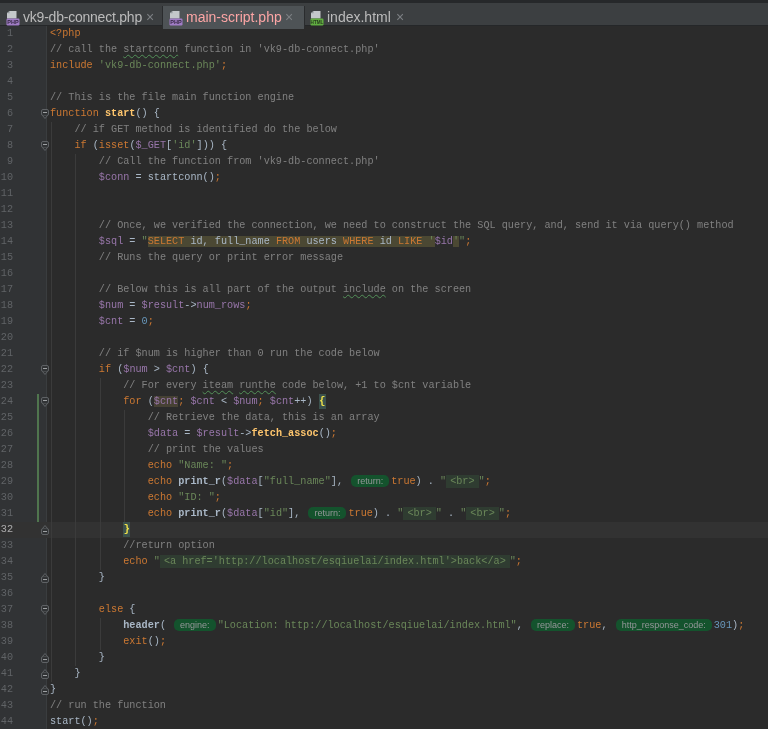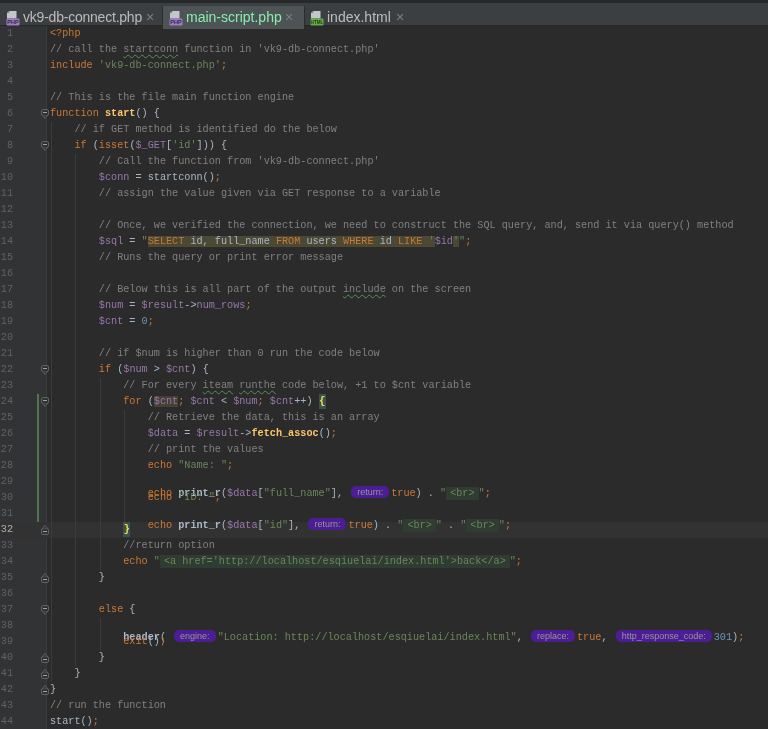--- a/index.html
+++ b/index.html
@@ -17,21 +17,21 @@
 .v{color:#9876aa}
 .c{color:#808080}
 .n{color:#6897bb}
 .f{color:#ffc66d;font-weight:bold}
 .fb{font-weight:bold}
 .sql{background:#4b4833}
 .htm{background:#2f3c31;padding:1px 4px}
 .wr{background:#464134}
 .mb{background:#3b514d;color:#f0e24a;font-weight:bold;padding:2px 0.5px}
 .ty{text-decoration:underline wavy #549159 1px;text-underline-offset:2px;text-decoration-skip-ink:none}
-.h{display:inline-block;background:#4c1d95;color:#949799;font-family:"Liberation Sans",sans-serif;font-size:9px;line-height:12px;border-radius:5px;padding:0 6px;margin:12px 2px;vertical-align:0.5px}
+.h{display:inline-block;background:#14532d;color:#949799;font-family:"Liberation Sans",sans-serif;font-size:9px;line-height:12px;border-radius:5px;padding:0 6px;margin:0 2px;vertical-align:0.5px}
 .fold{position:absolute;left:41px;width:8px;height:16px}
 </style></head>
 <body>
 <div id="app">
 <div id="gutter"></div>
 <div class="caretrow"></div>
 <div class="vcs" style="top:394px;height:128px"></div>
 <div class="guide" style="left:51px;top:122px;height:560px"></div>
     <div class="guide" style="left:75px;top:154px;height:512px"></div>
     <div class="guide" style="left:100px;top:378px;height:192px"></div>
@@ -92,21 +92,20 @@
 <div class="L" style="top:26px"><span class="k">&lt;?php</span></div>
     <div class="L" style="top:42px"><span class="c">// call the </span><span class="c ty">startconn</span><span class="c"> function in 'vk9-db-connect.php'</span></div>
     <div class="L" style="top:58px"><span class="k">include </span><span class="s">'vk9-db-connect.php'</span><span class="k">;</span></div>
     <div class="L" style="top:74px"></div>
     <div class="L" style="top:90px"><span class="c">// This is the file main function engine</span></div>
     <div class="L" style="top:106px"><span class="k">function </span><span class="f">start</span>() {</div>
     <div class="L" style="top:122px">    <span class="c">// if GET method is identified do the below</span></div>
     <div class="L" style="top:138px">    <span class="k">if</span> (<span class="k">isset</span>(<span class="v">$_GET</span>[<span class="s">'id'</span>])) {</div>
     <div class="L" style="top:154px">        <span class="c">// Call the function from 'vk9-db-connect.php'</span></div>
     <div class="L" style="top:170px">        <span class="v">$conn</span> = startconn()<span class="k">;</span></div>
-    <div class="L" style="top:186px">        <span class="c">// assign the value given via GET response to a variable</span></div>
     <div class="L" style="top:218px">        <span class="c">// Once, we verified the connection, we need to construct the SQL query, and, send it via query() method</span></div>
     <div class="L" style="top:234px">        <span class="v">$sql</span> = <span class="s">"</span><span class="sql"><span class="k">SELECT</span> id, full_name <span class="k">FROM</span> users <span class="k">WHERE</span> id <span class="k">LIKE</span> <span class="s">'</span></span><span class="v">$id</span><span class="sql"><span class="s">'</span></span><span class="s">"</span><span class="k">;</span></div>
     <div class="L" style="top:250px">        <span class="c">// Runs the query or print error message</span></div>
     <div class="L" style="top:282px">        <span class="c">// Below this is all part of the output </span><span class="c ty">include</span><span class="c"> on the screen</span></div>
     <div class="L" style="top:298px">        <span class="v">$num</span> = <span class="v">$result</span>-&gt;<span class="v">num_rows</span><span class="k">;</span></div>
     <div class="L" style="top:314px">        <span class="v">$cnt</span> = <span class="n">0</span><span class="k">;</span></div>
     <div class="L" style="top:330px"></div>
     <div class="L" style="top:346px">        <span class="c">// if $num is higher than 0 run the code below</span></div>
     <div class="L" style="top:362px">        <span class="k">if</span> (<span class="v">$num</span> &gt; <span class="v">$cnt</span>) {</div>
     <div class="L" style="top:378px">            <span class="c">// For every </span><span class="c ty">iteam</span><span class="c"> </span><span class="c ty">runthe</span><span class="c"> code below, +1 to $cnt variable</span></div>
@@ -141,21 +140,21 @@
           <text x="7" y="14" text-anchor="middle" font-family="Liberation Sans" font-size="5.5" font-weight="bold" fill="#332740">PHP</text>
         </svg></div>
 <div class="tab" style="left:23px;top:7px;letter-spacing:-0.22px">vk9-db-connect.php</div>
 <div class="tab x" style="left:146px;top:7px">×</div>
 <div style="position:absolute;left:169px;top:7px"><svg width="14" height="16" viewBox="0 0 14 16">
           <path d="M3.5 1 h7 v7.5 h-9.5 v-5.5 z" fill="#c3c7ca"></path>
           <path d="M3.5 1 L3.5 3.2 L1.3 3.2 z" fill="#8f959a"></path>
           <rect x="0.5" y="8.5" width="13" height="7" rx="1.2" fill="#a07cc5"></rect>
           <text x="7" y="14" text-anchor="middle" font-family="Liberation Sans" font-size="5.5" font-weight="bold" fill="#332740">PHP</text>
         </svg></div>
-<div class="tab" style="left:186px;top:7px;color:#86efac">main-script.php</div>
+<div class="tab" style="left:186px;top:7px;color:#fca5a5">main-script.php</div>
 <div class="tab x" style="left:285px;top:7px">×</div>
 <div style="position:absolute;left:310px;top:7px"><svg width="14" height="16" viewBox="0 0 14 16">
           <path d="M3.5 1 h7 v7.5 h-9.5 v-5.5 z" fill="#c3c7ca"></path>
           <path d="M3.5 1 L3.5 3.2 L1.3 3.2 z" fill="#8f959a"></path>
           <rect x="0.5" y="8.5" width="13" height="7" rx="1.2" fill="#61ad41"></rect>
           <text x="7" y="14" text-anchor="middle" font-family="Liberation Sans" font-size="4.6" font-weight="bold" fill="#273c1e">HTML</text>
         </svg></div>
 <div class="tab" style="left:327px;top:7px">index.html</div>
 <div class="tab x" style="left:396px;top:7px">×</div>
 </div>

